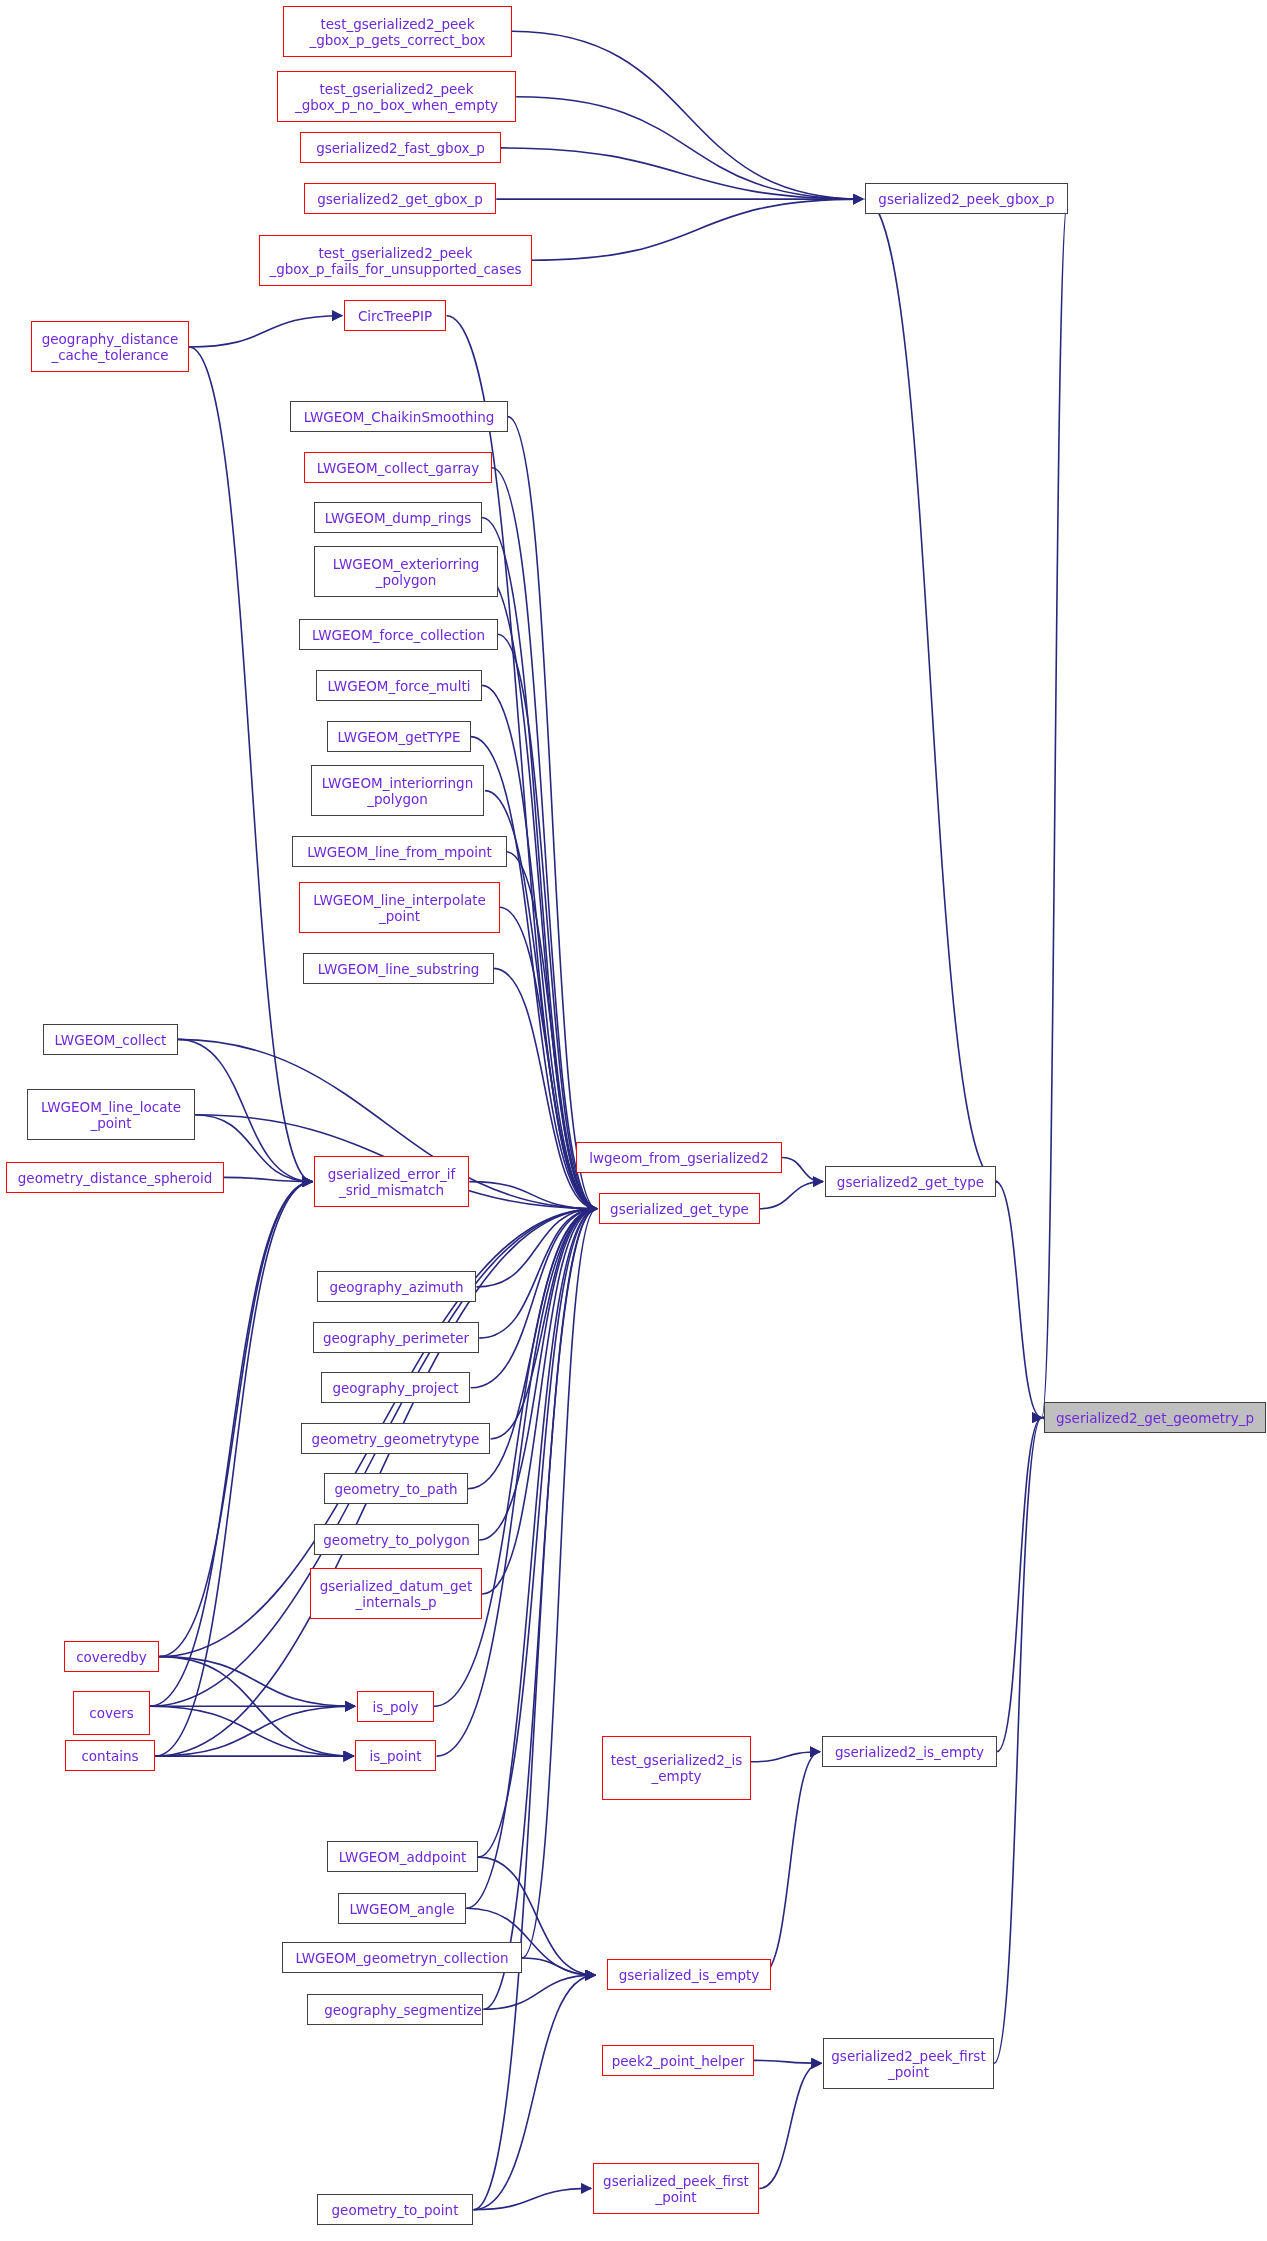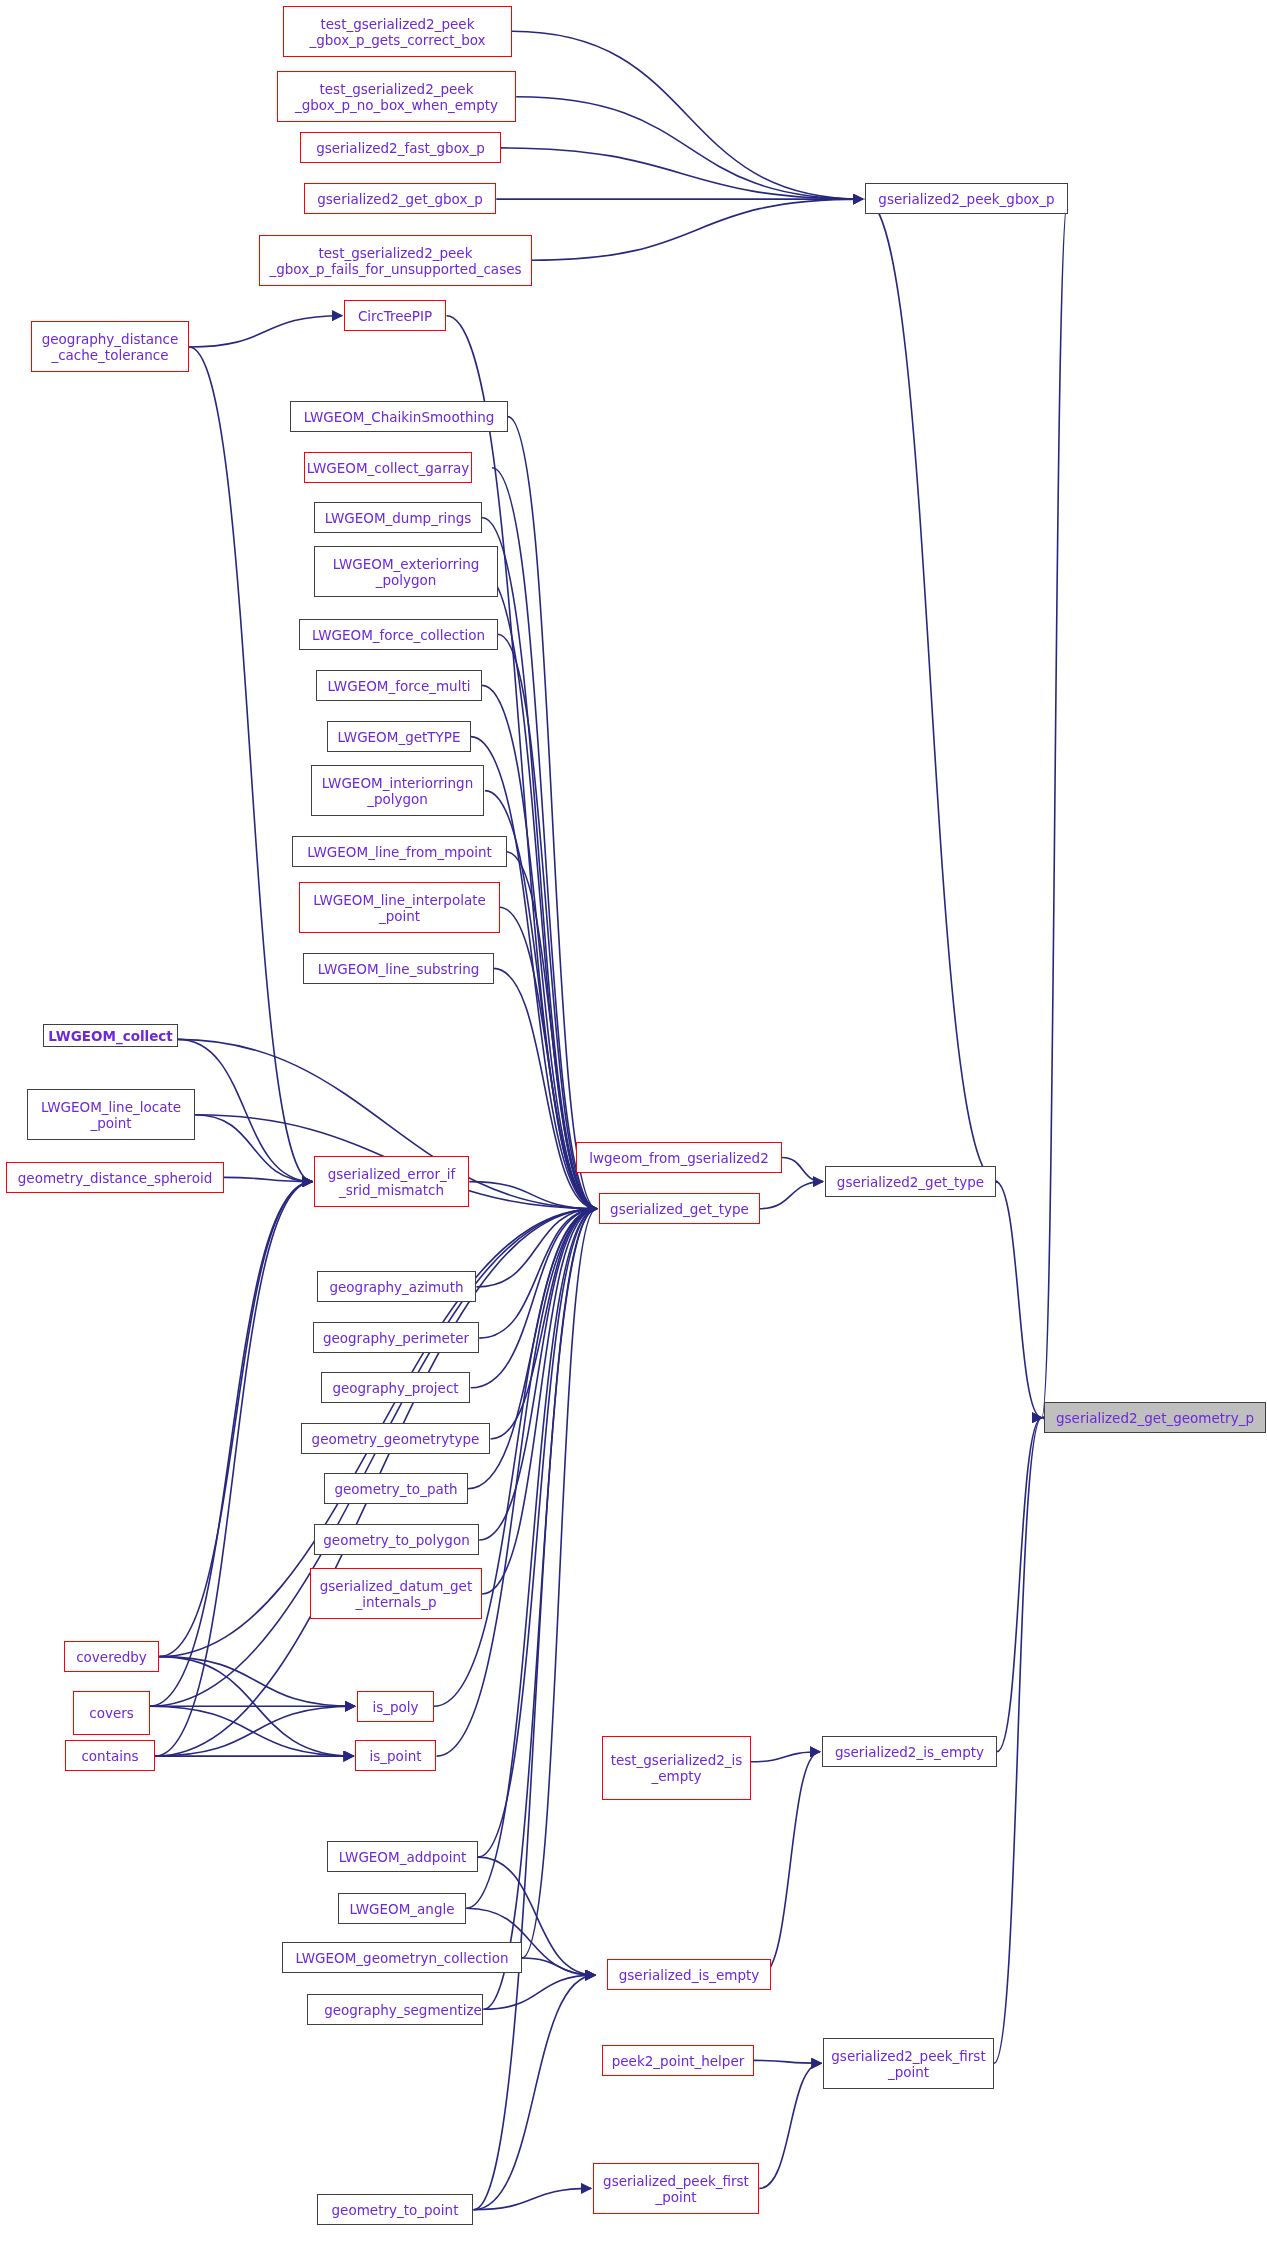--- a/index.html
+++ b/index.html
@@ -118,34 +118,34 @@
 _gbox_p_no_box_when_empty</div>
     <div class="node red" style="left: 300px; top: 132px; width: 201px; height: 31px;">gserialized2_fast_gbox_p</div>
     <div class="node red" style="left: 304px; top: 183px; width: 192px; height: 31px;">gserialized2_get_gbox_p</div>
     <div class="node red" style="left: 259px; top: 235px; width: 273px; height: 51px;">test_gserialized2_peek
 _gbox_p_fails_for_unsupported_cases</div>
     <div class="node black" style="left: 865px; top: 183px; width: 203px; height: 31px;">gserialized2_peek_gbox_p</div>
     <div class="node red" style="left: 31px; top: 321px; width: 158px; height: 51px;">geography_distance
 _cache_tolerance</div>
     <div class="node red" style="left: 344px; top: 300px; width: 102px; height: 31px;">CircTreePIP</div>
     <div class="node black" style="left: 290px; top: 401px; width: 218px; height: 31px;">LWGEOM_ChaikinSmoothing</div>
-    <div class="node red" style="left: 304px; top: 452px; width: 168px; height: 31px;">LWGEOM_collect_garray</div>
+    <div class="node red" style="left: 304px; top: 452px; width: 188px; height: 31px;">LWGEOM_collect_garray</div>
     <div class="node black" style="left: 314px; top: 502px; width: 168px; height: 31px;">LWGEOM_dump_rings</div>
     <div class="node black" style="left: 314px; top: 546px; width: 184px; height: 51px;">LWGEOM_exteriorring
 _polygon</div>
     <div class="node black" style="left: 299px; top: 619px; width: 199px; height: 31px;">LWGEOM_force_collection</div>
     <div class="node black" style="left: 316px; top: 670px; width: 166px; height: 31px;">LWGEOM_force_multi</div>
     <div class="node black" style="left: 327px; top: 721px; width: 144px; height: 31px;">LWGEOM_getTYPE</div>
     <div class="node black" style="left: 311px; top: 765px; width: 173px; height: 51px;">LWGEOM_interiorringn
 _polygon</div>
     <div class="node black" style="left: 292px; top: 836px; width: 215px; height: 31px;">LWGEOM_line_from_mpoint</div>
     <div class="node red" style="left: 299px; top: 882px; width: 201px; height: 51px;">LWGEOM_line_interpolate
 _point</div>
     <div class="node black" style="left: 303px; top: 953px; width: 191px; height: 31px;">LWGEOM_line_substring</div>
-    <div class="node black" style="left: 43px; top: 1024px; width: 135px; height: 23px; font-weight: bold;">LWGEOM_collect</div>
+    <div class="node black" style="left: 43px; top: 1024px; width: 135px; height: 31px;">LWGEOM_collect</div>
     <div class="node black" style="left: 27px; top: 1089px; width: 168px; height: 51px;">LWGEOM_line_locate
 _point</div>
     <div class="node red" style="left: 6px; top: 1162px; width: 218px; height: 31px;">geometry_distance_spheroid</div>
     <div class="node red" style="left: 314px; top: 1156px; width: 155px; height: 51px;">gserialized_error_if
 _srid_mismatch</div>
     <div class="node red" style="left: 576px; top: 1142px; width: 206px; height: 31px;">lwgeom_from_gserialized2</div>
     <div class="node red" style="left: 599px; top: 1193px; width: 161px; height: 31px;">gserialized_get_type</div>
     <div class="node black" style="left: 825px; top: 1166px; width: 171px; height: 31px;">gserialized2_get_type</div>
     <div class="node black" style="left: 317px; top: 1271px; width: 159px; height: 31px;">geography_azimuth</div>
     <div class="node black" style="left: 313px; top: 1322px; width: 166px; height: 31px;">geography_perimeter</div>

